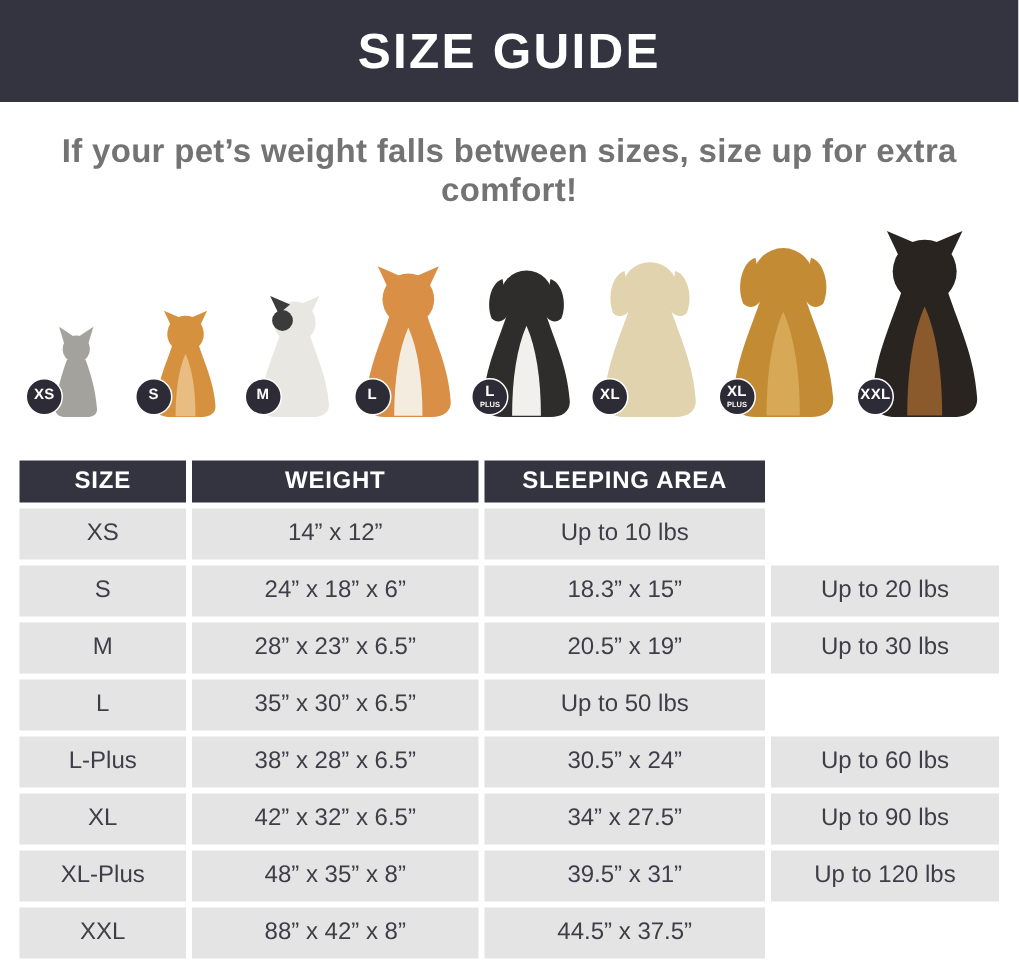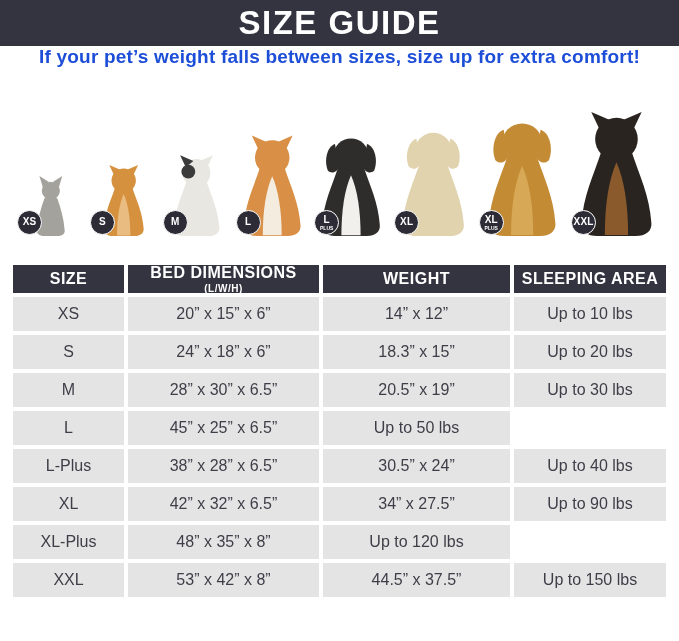--- a/index.html
+++ b/index.html
@@ -3,30 +3,30 @@
 <meta charset="utf-8">
 <style>
   html,body{margin:0;padding:0;}
   body{
     width:679px;height:641px;background:#ffffff;
     font-family:"Liberation Sans", sans-serif;
     overflow:hidden;
   }
   
   .header-bar{
-    background:#343340;height:46px;
+    background:#343340;height:68px;
     display:flex;align-items:center;justify-content:center;
   }
   .page-title{
     color:#ffffff;font-size:33px;font-weight:800;letter-spacing:1.5px;margin:0;
   }
   .subtitle{
-    height:26px;
-    text-align:center;color:#1d4ed8;
-    font-size:19px;font-weight:600;letter-spacing:0.2px;
+    margin-top:20px;height:26px;
+    text-align:center;color:#737373;
+    font-size:22px;font-weight:600;letter-spacing:0.2px;
   }
   
   .pets-row{
     margin-top:12px;padding:0 14px;height:152px;
     display:flex;align-items:flex-end;justify-content:space-between;
   }
   .pet{
     position:relative;flex:1;height:100%;
     display:flex;align-items:flex-end;justify-content:center;
   }
@@ -190,78 +190,73 @@
 
 </div>
 
 <div class="size-table">
 
   <div class="trow">
     <div class="thcell">
       <span>SIZE</span>
     </div>
     <div class="thcell">
-      <span>BED DIMENSIONS</span>
-      <span class="colsub">(L/W/H)</span>
-    </div>
-    <div class="thcell">
       <span>WEIGHT</span>
     </div>
     <div class="thcell">
       <span>SLEEPING AREA</span>
     </div>
   </div>
 
   <div class="trow">
     <div class="tdcell">XS</div>
-    <div class="tdcell">20” x 15” x 6”</div>
     <div class="tdcell">14” x 12”</div>
     <div class="tdcell">Up to 10 lbs</div>
   </div>
 
   <div class="trow">
     <div class="tdcell">S</div>
     <div class="tdcell">24” x 18” x 6”</div>
     <div class="tdcell">18.3” x 15”</div>
     <div class="tdcell">Up to 20 lbs</div>
   </div>
 
   <div class="trow">
     <div class="tdcell">M</div>
-    <div class="tdcell">28” x 30” x 6.5”</div>
+    <div class="tdcell">28” x 23” x 6.5”</div>
     <div class="tdcell">20.5” x 19”</div>
     <div class="tdcell">Up to 30 lbs</div>
   </div>
 
   <div class="trow">
     <div class="tdcell">L</div>
-    <div class="tdcell">45” x 25” x 6.5”</div>
+    <div class="tdcell">35” x 30” x 6.5”</div>
     <div class="tdcell">Up to 50 lbs</div>
   </div>
 
   <div class="trow">
     <div class="tdcell">L-Plus</div>
     <div class="tdcell">38” x 28” x 6.5”</div>
     <div class="tdcell">30.5” x 24”</div>
-    <div class="tdcell">Up to 40 lbs</div>
+    <div class="tdcell">Up to 60 lbs</div>
   </div>
 
   <div class="trow">
     <div class="tdcell">XL</div>
     <div class="tdcell">42” x 32” x 6.5”</div>
     <div class="tdcell">34” x 27.5”</div>
     <div class="tdcell">Up to 90 lbs</div>
   </div>
 
   <div class="trow">
     <div class="tdcell">XL-Plus</div>
     <div class="tdcell">48” x 35” x 8”</div>
+    <div class="tdcell">39.5” x 31”</div>
     <div class="tdcell">Up to 120 lbs</div>
   </div>
 
   <div class="trow">
     <div class="tdcell">XXL</div>
-    <div class="tdcell">53” x 42” x 8”</div>
+    <div class="tdcell">88” x 42” x 8”</div>
     <div class="tdcell">44.5” x 37.5”</div>
-    <div class="tdcell">Up to 150 lbs</div>
   </div>
 
 </div>
 
 </body></html>

